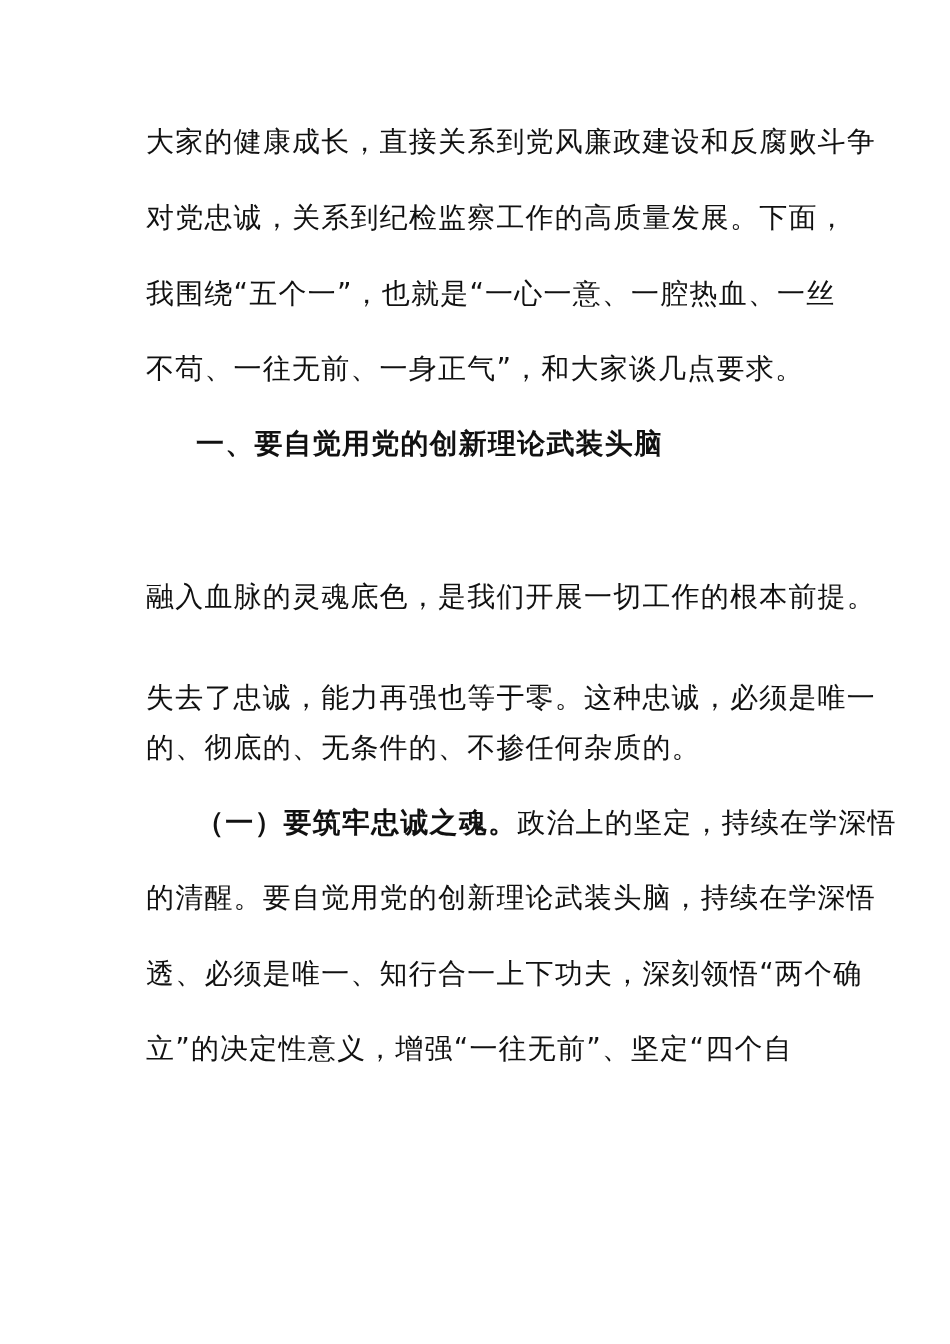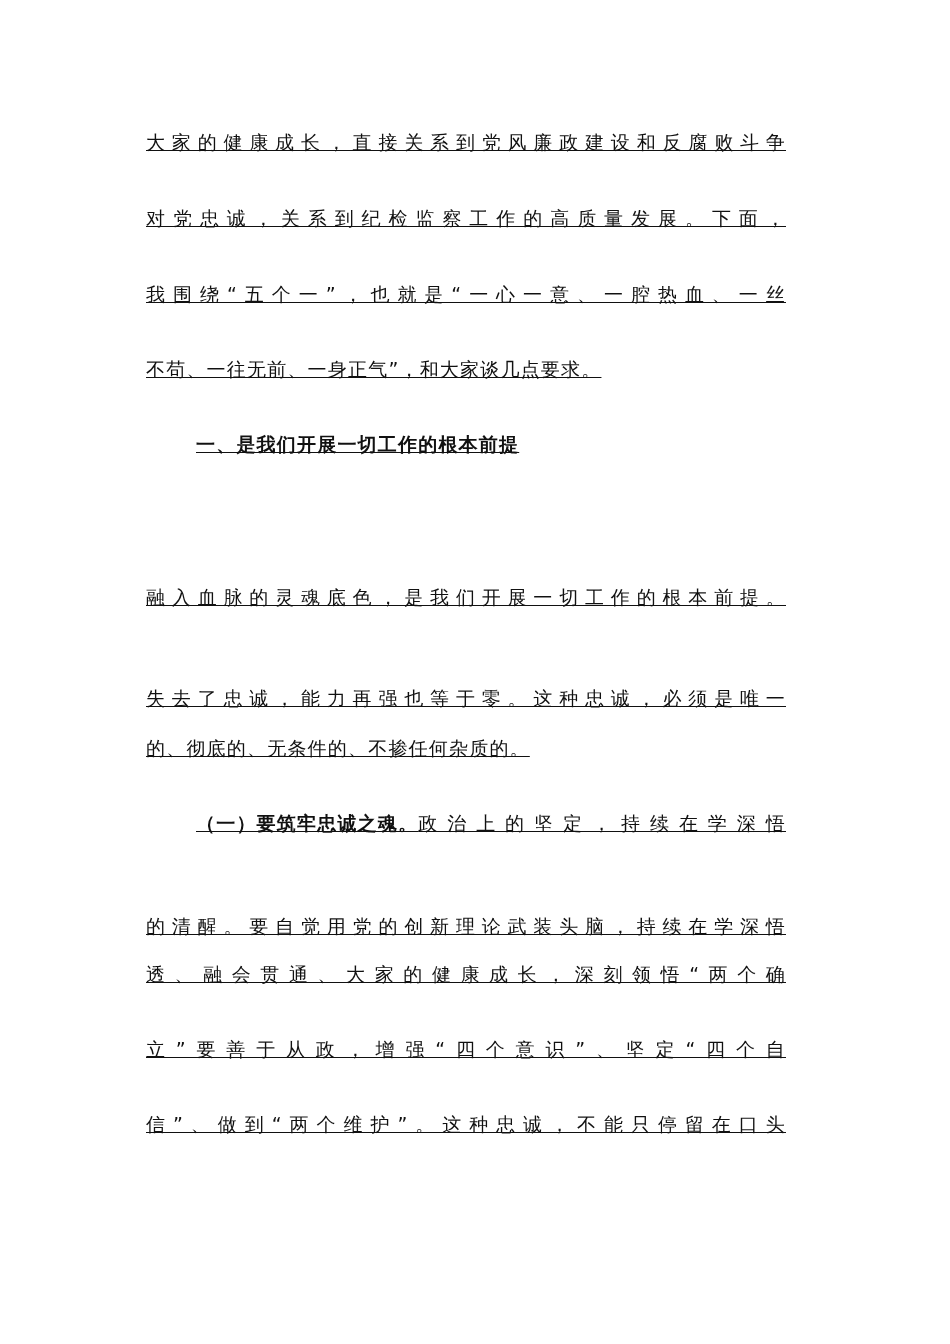--- a/index.html
+++ b/index.html
@@ -21,53 +21,51 @@
       top: 0;
       width: 950px;
       height: 1344px;
       background: #ffffff;
     }
     .line {
       position: absolute;
       left: 146px;
       width: 640px;
       height: 40px;
-      font-size: 19px;
+      font-size: 28px;
       line-height: 40px;
       white-space: nowrap;
       letter-spacing: 1.2px;
       font-weight: normal;
-      text-decoration: underline;
     }
     .line.justify {
       text-align: justify;
       text-align-last: justify;
     }
     .indent { left: 196px; width: 590px; }
     .heading-indent { left: 196px; }
     .bold { font-weight: bold; }
   </style>
 </head>
 <body>
 
 <div class="page">
 
   <div class="line justify" style="top:122px;">大家的健康成长，直接关系到党风廉政建设和反腐败斗争</div>
   <div class="line justify" style="top:198px;">对党忠诚，关系到纪检监察工作的高质量发展。下面，</div>
   <div class="line justify" style="top:274px;">我围绕“五个一”，也就是“一心一意、一腔热血、一丝</div>
   <div class="line" style="top:349px;">不苟、一往无前、一身正气”，和大家谈几点要求。</div>
 
-  <div class="line heading-indent bold" style="top:424px;">一、是我们开展一切工作的根本前提</div>
+  <div class="line heading-indent bold" style="top:424px;">一、要自觉用党的创新理论武装头脑</div>
 
   <div class="line justify" style="top:577px;">融入血脉的灵魂底色，是我们开展一切工作的根本前提。</div>
   <div class="line justify" style="top:678px;">失去了忠诚，能力再强也等于零。这种忠诚，必须是唯一</div>
   <div class="line" style="top:728px;">的、彻底的、无条件的、不掺任何杂质的。</div>
 
   <div class="line indent" style="top:803px; left:196px; width:590px; display:flex; justify-content:space-between;">
     <span class="bold">（一）要筑牢忠诚之魂。</span>
       <span style="flex:1; text-align:justify; text-align-last:justify;">政治上的坚定，持续在学深悟</span>
   </div>
-  <div class="line justify" style="top:878px;margin-top:28px;">的清醒。要自觉用党的创新理论武装头脑，持续在学深悟</div>
-  <div class="line justify" style="top:954px;">透、融会贯通、大家的健康成长，深刻领悟“两个确</div>
-  <div class="line justify" style="top:1029px;">立”要善于从政，增强“四个意识”、坚定“四个自</div>
-  <div class="line justify" style="top:1104px;">信”、做到“两个维护”。这种忠诚，不能只停留在口头</div>
+  <div class="line justify" style="top:878px;">的清醒。要自觉用党的创新理论武装头脑，持续在学深悟</div>
+  <div class="line justify" style="top:954px;">透、必须是唯一、知行合一上下功夫，深刻领悟“两个确</div>
+  <div class="line justify" style="top:1029px;">立”的决定性意义，增强“一往无前”、坚定“四个自</div>
 
 </div>
 
 </body></html>

